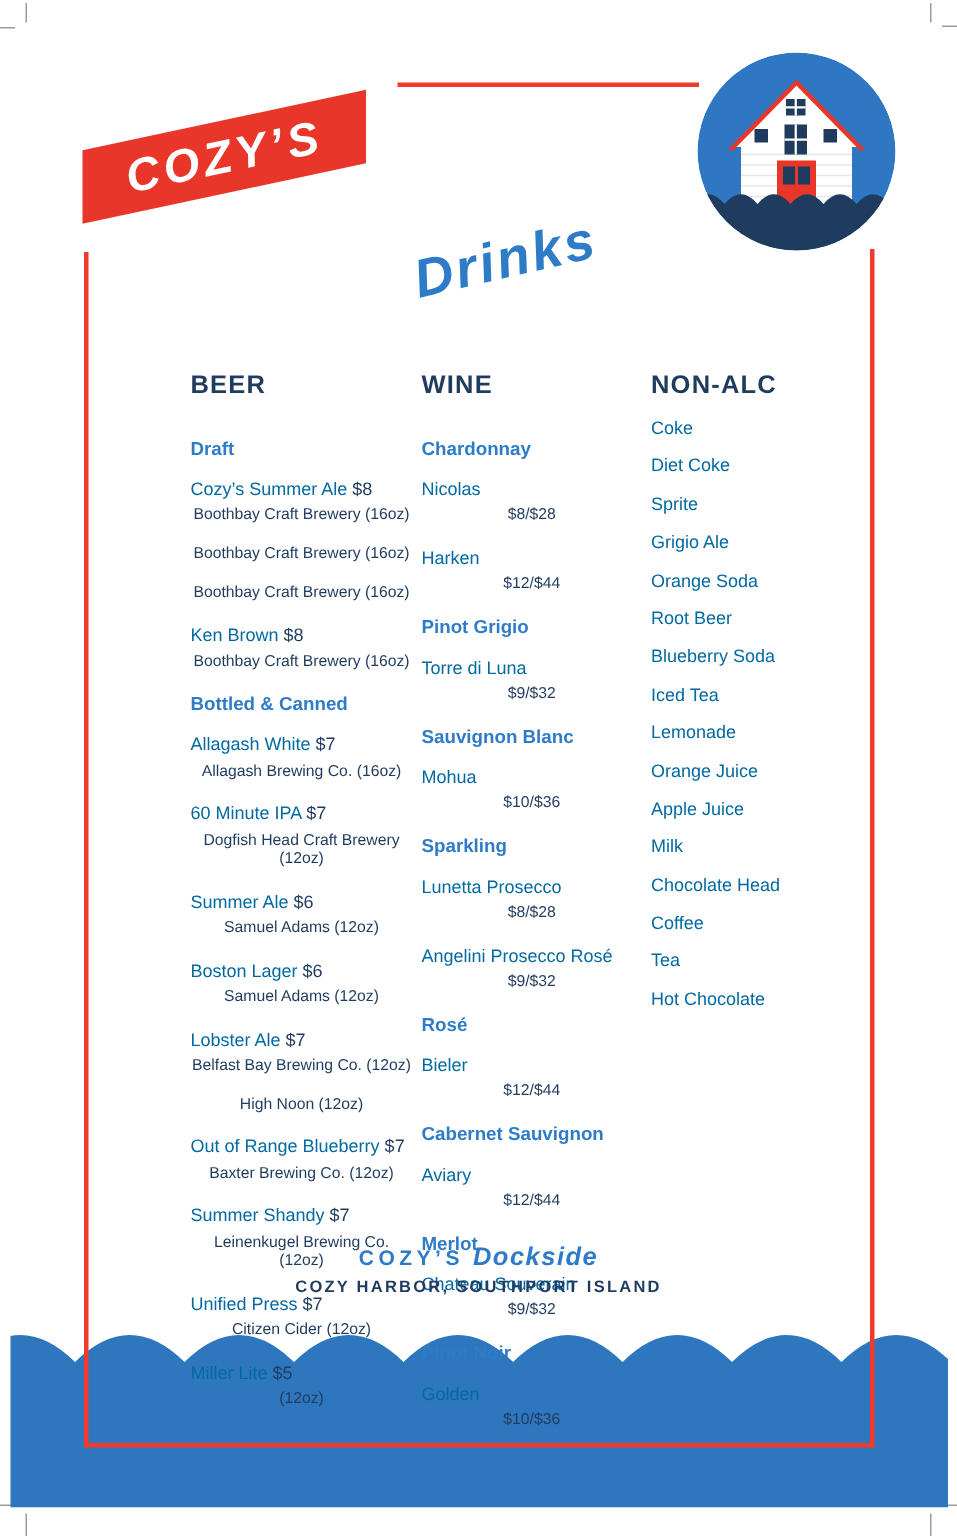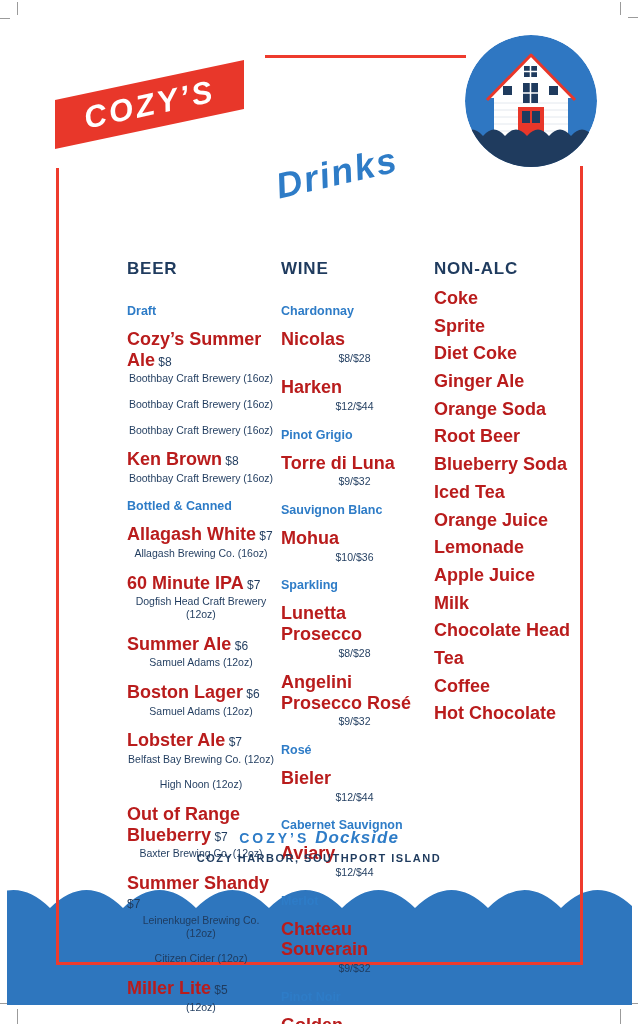--- a/index.html
+++ b/index.html
@@ -33,28 +33,28 @@
             transform:rotate(-13deg); color:#2e7cc7; font-size:36px; font-weight:bold;
             font-style:italic; letter-spacing:2px; z-index:6; }
 
   
   .columns { position:absolute; left:127px; top:243px; width:480px; display:flex; z-index:6; }
   .col { flex:0 0 auto; }
   .col:nth-child(1) { width:154px; }
   .col:nth-child(2) { width:153px; }
   .col:nth-child(3) { width:160px; }
 
-  .col-title { font-size:17px; font-weight:bold; color:#1f3b5e; letter-spacing:.8px; margin:16px 0 9px 0; }
+  .col-title { font-size:17px; font-weight:bold; color:#1f3b5e; letter-spacing:.8px; margin:4px 0 9px 0; }
   .sec-heading { font-size:12.5px; font-weight:bold; color:#2e7cc7; margin:15px 0 11px 0; }
   .col-title + .sec-heading { margin-top:25px; }
 
   .item { margin-bottom:13px; padding-right:6px; }
   .item.no-detail { margin-bottom:7px; }
   .item-line { line-height:1.15; }
-  .item-name { font-size:18px; font-weight:bold; color:#b91c1c; }
+  .item-name { font-size:12px; font-weight:normal; color:#0369a1; }
   .item-price { font-size:12px; color:#1f3b5e; }
   .item-detail { font-size:10.5px; color:#1f3b5e; margin-top:2px; line-height:1.2;text-align:center; }
 
   
   .footer { position:absolute; left:0; top:828px; width:638px; text-align:center; z-index:6; }
   .footer-brand { font-size:14px; font-weight:bold; color:#2e7cc7; letter-spacing:3px; }
   .footer-script { font-size:17px; font-weight:bold; font-style:italic; color:#2e7cc7; margin-left:6px; letter-spacing:1px; }
   .footer-address { font-size:11px; font-weight:bold; color:#1f3b5e; letter-spacing:1.5px; margin-top:4px; }
 
   
@@ -178,20 +178,21 @@
         </div>
         <div class="item">
           <div class="item-line"><span class="item-name">Out of Range Blueberry</span><span class="item-price"> $7</span></div>
           <div class="item-detail">Baxter Brewing Co. (12oz)</div>
         </div>
         <div class="item">
           <div class="item-line"><span class="item-name">Summer Shandy</span><span class="item-price"> $7</span></div>
           <div class="item-detail">Leinenkugel Brewing Co. (12oz)</div>
         </div>
         <div class="item">
+          <div class="item-line"><span class="item-name">Unified Press</span><span class="item-price"> $7</span></div>
           <div class="item-detail">Citizen Cider (12oz)</div>
         </div>
         <div class="item">
           <div class="item-line"><span class="item-name">Miller Lite</span><span class="item-price"> $5</span></div>
           <div class="item-detail">(12oz)</div>
         </div>
       </div>
       <div class="col">
         <h2 class="col-title">WINE</h2>
         <h3 class="sec-heading">Chardonnay</h3>
@@ -242,60 +243,60 @@
           <div class="item-line"><span class="item-name">Golden</span></div>
           <div class="item-detail">$10/$36</div>
         </div>
       </div>
       <div class="col">
         <h2 class="col-title">NON-ALC</h2>
         <div class="item no-detail">
           <div class="item-line"><span class="item-name">Coke</span></div>
         </div>
         <div class="item no-detail">
+          <div class="item-line"><span class="item-name">Diet Coke</span></div>
+        </div>
+        <div class="item no-detail">
           <div class="item-line"><span class="item-name">Sprite</span></div>
         </div>
         <div class="item no-detail">
-          <div class="item-line"><span class="item-name">Diet Coke</span></div>
-        </div>
-        <div class="item no-detail">
-          <div class="item-line"><span class="item-name">Ginger Ale</span></div>
+          <div class="item-line"><span class="item-name">Grigio Ale</span></div>
         </div>
         <div class="item no-detail">
           <div class="item-line"><span class="item-name">Orange Soda</span></div>
         </div>
         <div class="item no-detail">
           <div class="item-line"><span class="item-name">Root Beer</span></div>
         </div>
         <div class="item no-detail">
           <div class="item-line"><span class="item-name">Blueberry Soda</span></div>
         </div>
         <div class="item no-detail">
           <div class="item-line"><span class="item-name">Iced Tea</span></div>
         </div>
         <div class="item no-detail">
+          <div class="item-line"><span class="item-name">Lemonade</span></div>
+        </div>
+        <div class="item no-detail">
           <div class="item-line"><span class="item-name">Orange Juice</span></div>
         </div>
         <div class="item no-detail">
-          <div class="item-line"><span class="item-name">Lemonade</span></div>
-        </div>
-        <div class="item no-detail">
           <div class="item-line"><span class="item-name">Apple Juice</span></div>
         </div>
         <div class="item no-detail">
           <div class="item-line"><span class="item-name">Milk</span></div>
         </div>
         <div class="item no-detail">
           <div class="item-line"><span class="item-name">Chocolate Head</span></div>
         </div>
         <div class="item no-detail">
+          <div class="item-line"><span class="item-name">Coffee</span></div>
+        </div>
+        <div class="item no-detail">
           <div class="item-line"><span class="item-name">Tea</span></div>
-        </div>
-        <div class="item no-detail">
-          <div class="item-line"><span class="item-name">Coffee</span></div>
         </div>
         <div class="item no-detail">
           <div class="item-line"><span class="item-name">Hot Chocolate</span></div>
         </div>
       </div>
     </div>
 
   <div class="footer">
     <div>
       <span class="footer-brand">COZY’S</span><span class="footer-script">Dockside</span>

